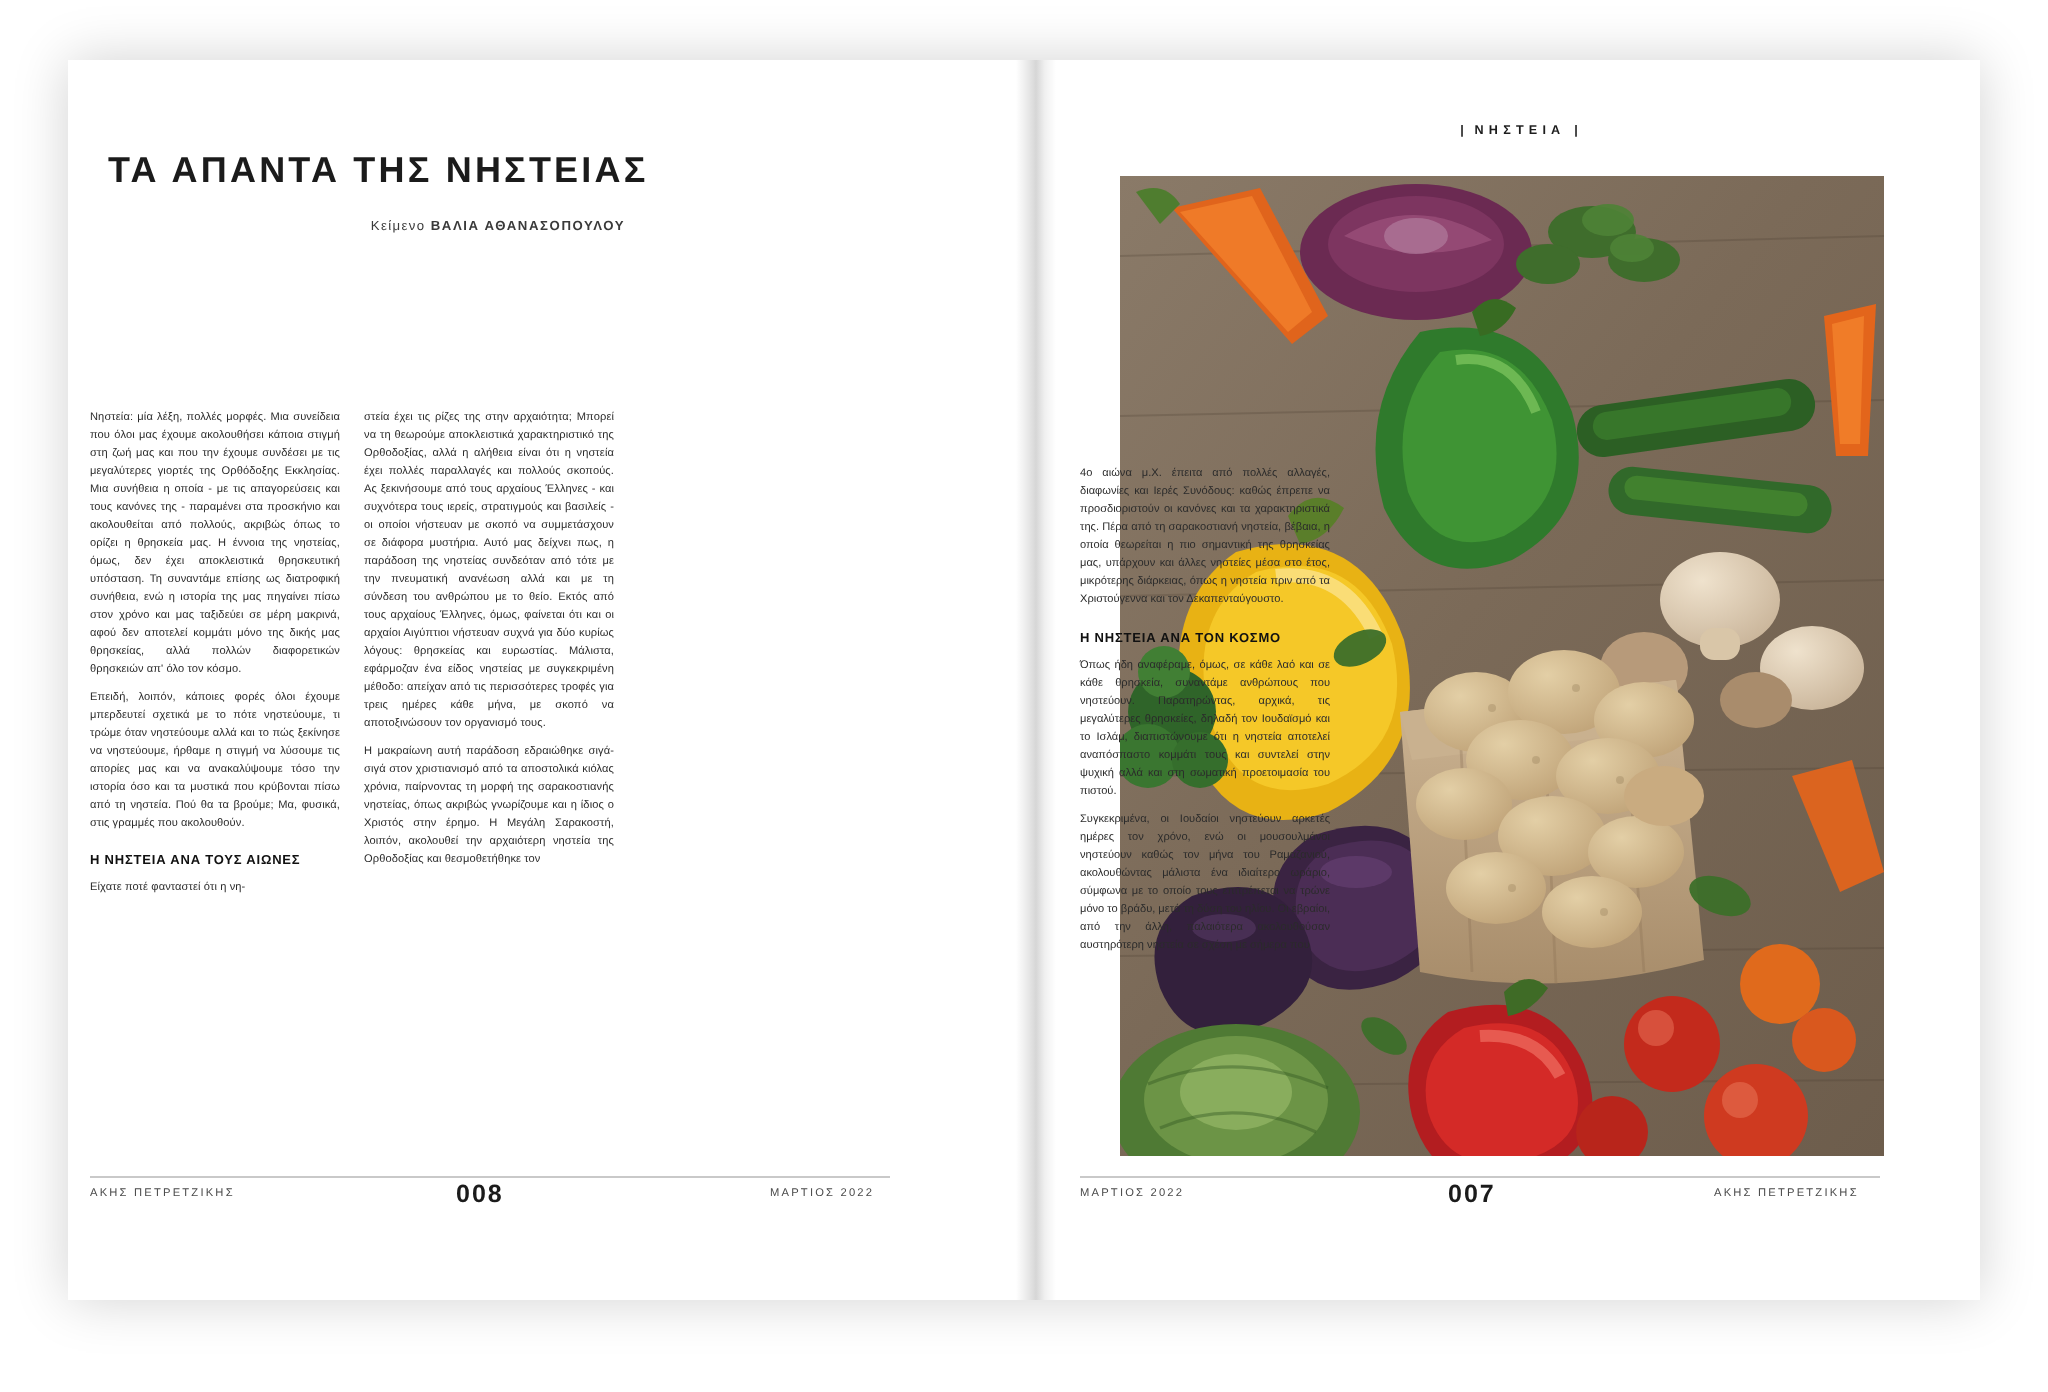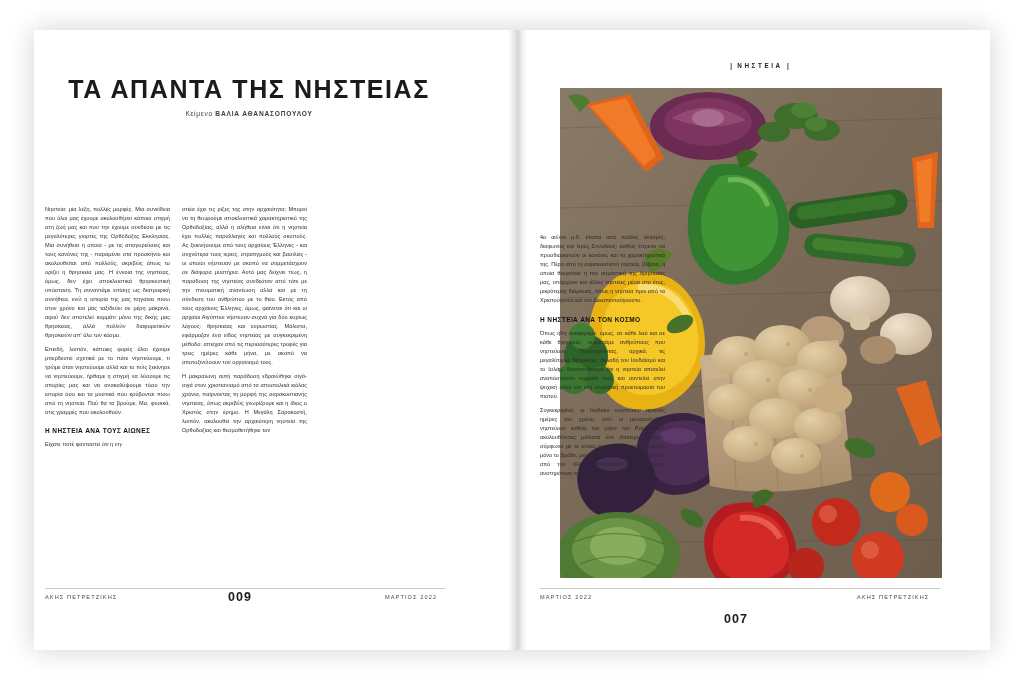--- a/index.html
+++ b/index.html
@@ -43,26 +43,26 @@
     background: #ffffff;
   }
   .page-left  { left: 34px;  width: 478px; }
   .page-right { left: 512px; width: 478px; }
 
   
   .headline {
     position: absolute;
     left: 54px; top: 75px;
     width: 390px;
-    font-size: 25px;
+    font-size: 18px;
     font-weight: bold;
     letter-spacing: 1.6px;
     color: #1b1b1b;
     line-height: 1.12;
-    text-align: center;
+    text-align: left;
   }
   .byline {
     position: absolute;
     left: 54px; top: 110px;
     width: 390px;
     text-align: center;
     font-size: 6.6px;
     letter-spacing: 0.7px;
     color: #3a3a3a;
   }
@@ -196,21 +196,21 @@
     </div>
     <div class="col" style="width: 125px;">
       <p>στεία έχει τις ρίζες της στην αρχαιότητα; Μπορεί να τη θεωρούμε αποκλειστικά χαρακτηριστικό της Ορθοδοξίας, αλλά η αλήθεια είναι ότι η νηστεία έχει πολλές παραλλαγές και πολλούς σκοπούς. Ας ξεκινήσουμε από τους αρχαίους Έλληνες - και συχνότερα τους ιερείς, στρατιγμούς και βασιλείς - οι οποίοι νήστευαν με σκοπό να συμμετάσχουν σε διάφορα μυστήρια. Αυτό μας δείχνει πως, η παράδοση της νηστείας συνδεόταν από τότε με την πνευματική ανανέωση αλλά και με τη σύνδεση του ανθρώπου με το θείο. Εκτός από τους αρχαίους Έλληνες, όμως, φαίνεται ότι και οι αρχαίοι Αιγύπτιοι νήστευαν συχνά για δύο κυρίως λόγους: θρησκείας και ευρωστίας. Μάλιστα, εφάρμοζαν ένα είδος νηστείας με συγκεκριμένη μέθοδο: απείχαν από τις περισσότερες τροφές για τρεις ημέρες κάθε μήνα, με σκοπό να αποτοξινώσουν τον οργανισμό τους.</p>
       <p>Η μακραίωνη αυτή παράδοση εδραιώθηκε σιγά-σιγά στον χριστιανισμό από τα αποστολικά κιόλας χρόνια, παίρνοντας τη μορφή της σαρακοστιανής νηστείας, όπως ακριβώς γνωρίζουμε και η ίδιος ο Χριστός στην έρημο. Η Μεγάλη Σαρακοστή, λοιπόν, ακολουθεί την αρχαιότερη νηστεία της Ορθοδοξίας και θεσμοθετήθηκε τον</p>
     </div>
 
   </div>
 
   <div class="footer-rule footer-left-rule"></div>
   <div class="foot" style="left:45px; top:594px;">ΑΚΗΣ ΠΕΤΡΕΤΖΙΚΗΣ</div>
-  <div class="folio" style="left:228px; top:590px;">009</div>
+  <div class="folio" style="left:228px; top:590px;">008</div>
   <div class="foot" style="left:385px; top:594px;">ΜΑΡΤΙΟΣ 2022</div>
 
   <div class="runhead">
     <span class="bars">|</span>
     <span>ΝΗΣΤΕΙΑ</span>
     <span class="bars">|</span>
   </div>
 
   <div class="photo">
     <svg viewBox="0 0 382 490" preserveAspectRatio="none" aria-hidden="true">
@@ -372,17 +372,17 @@
       <div class="rcol">
       <p>4ο αιώνα μ.Χ. έπειτα από πολλές αλλαγές, διαφωνίες και Ιερές Συνόδους: καθώς έπρεπε να προσδιοριστούν οι κανόνες και τα χαρακτηριστικά της. Πέρα από τη σαρακοστιανή νηστεία, βέβαια, η οποία θεωρείται η πιο σημαντική της θρησκείας μας, υπάρχουν και άλλες νηστείες μέσα στο έτος, μικρότερης διάρκειας, όπως η νηστεία πριν από τα Χριστούγεννα και τον Δεκαπενταύγουστο.</p>
       <div class="subhead">Η ΝΗΣΤΕΙΑ ΑΝΑ ΤΟΝ ΚΟΣΜΟ</div>
       <p>Όπως ήδη αναφέραμε, όμως, σε κάθε λαό και σε κάθε θρησκεία, συναντάμε ανθρώπους που νηστεύουν. Παρατηρώντας, αρχικά, τις μεγαλύτερες θρησκείες, δηλαδή τον Ιουδαϊσμό και το Ισλάμ, διαπιστώνουμε ότι η νηστεία αποτελεί αναπόσπαστο κομμάτι τους και συντελεί στην ψυχική αλλά και στη σωματική προετοιμασία του πιστού.</p>
       <p>Συγκεκριμένα, οι Ιουδαίοι νηστεύουν αρκετές ημέρες τον χρόνο, ενώ οι μουσουλμάνοι νηστεύουν καθώς τον μήνα του Ραμαζανιού, ακολουθώντας μάλιστα ένα ιδιαίτερο ωράριο, σύμφωνα με το οποίο τους επιτρέπεται να τρώνε μόνο το βράδυ, μετά τη δύση του ηλίου. Οι εβραίοι, από την άλλη, παλαιότερα ακολουθούσαν αυστηρότερη νηστεία σε σχέση με σήμερα που</p>
     </div>
     </div>
 
   <div class="footer-rule footer-right-rule"></div>
   <div class="foot" style="left:540px; top:594px;">ΜΑΡΤΙΟΣ 2022</div>
-  <div class="folio" style="left:724px; top:612px;text-align:center;">007</div>
+  <div class="folio" style="left:724px; top:590px;text-align:center;">007</div>
   <div class="foot" style="left:857px; top:594px;">ΑΚΗΣ ΠΕΤΡΕΤΖΙΚΗΣ</div>
 
   <div class="gutter"></div>
 </div>
 
 </body></html>

